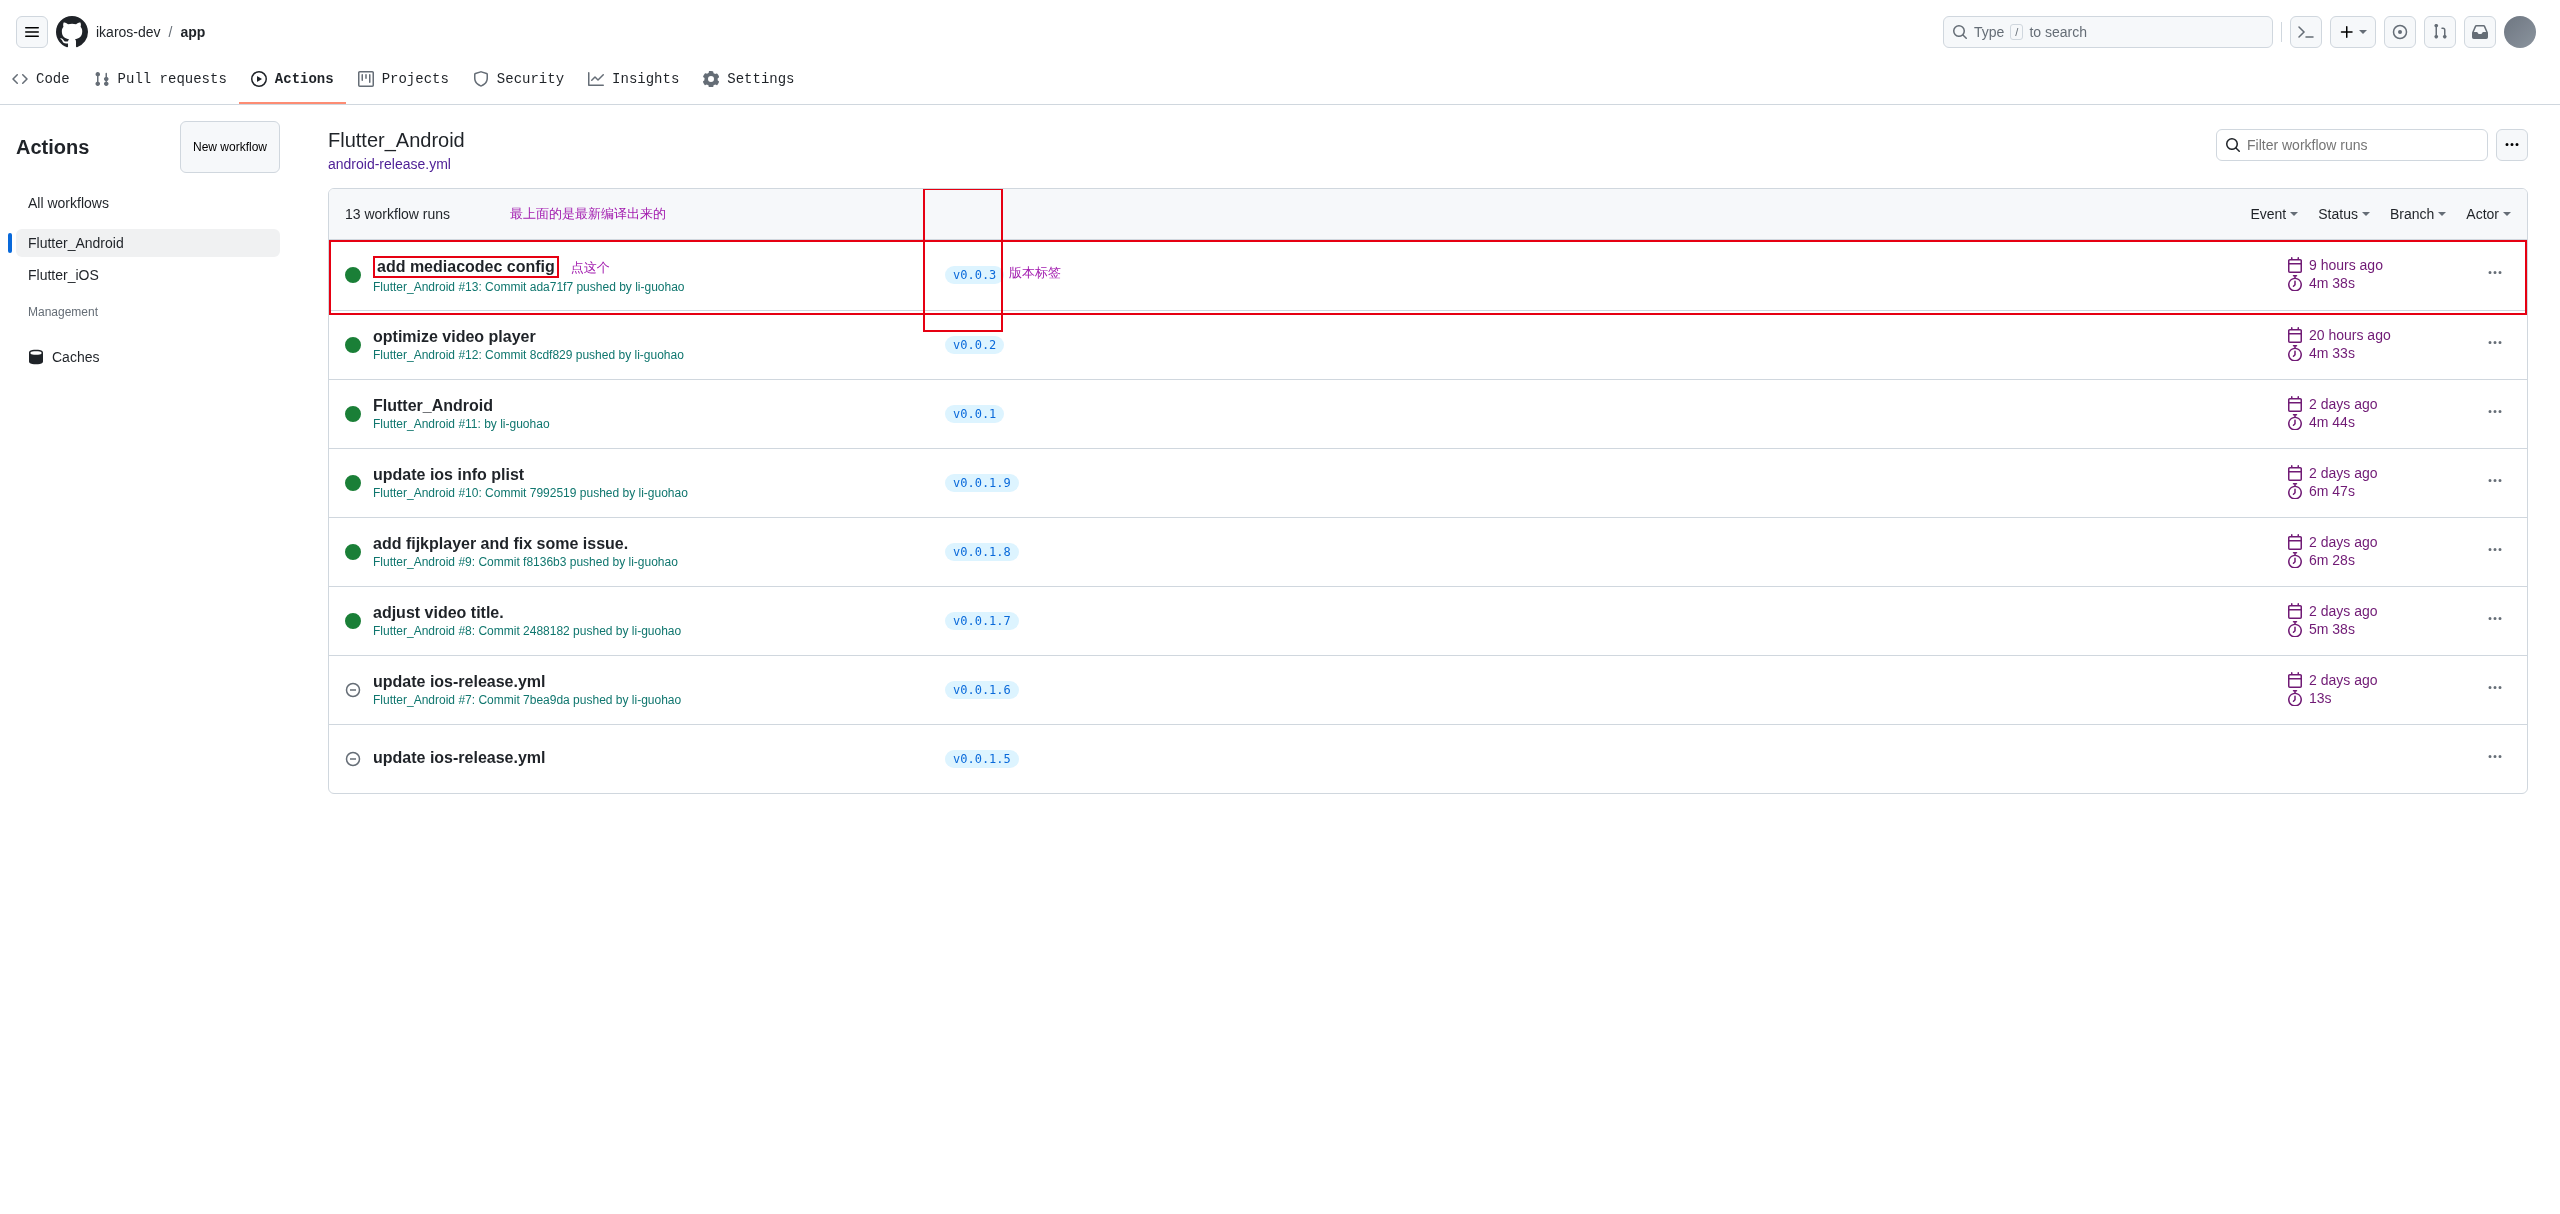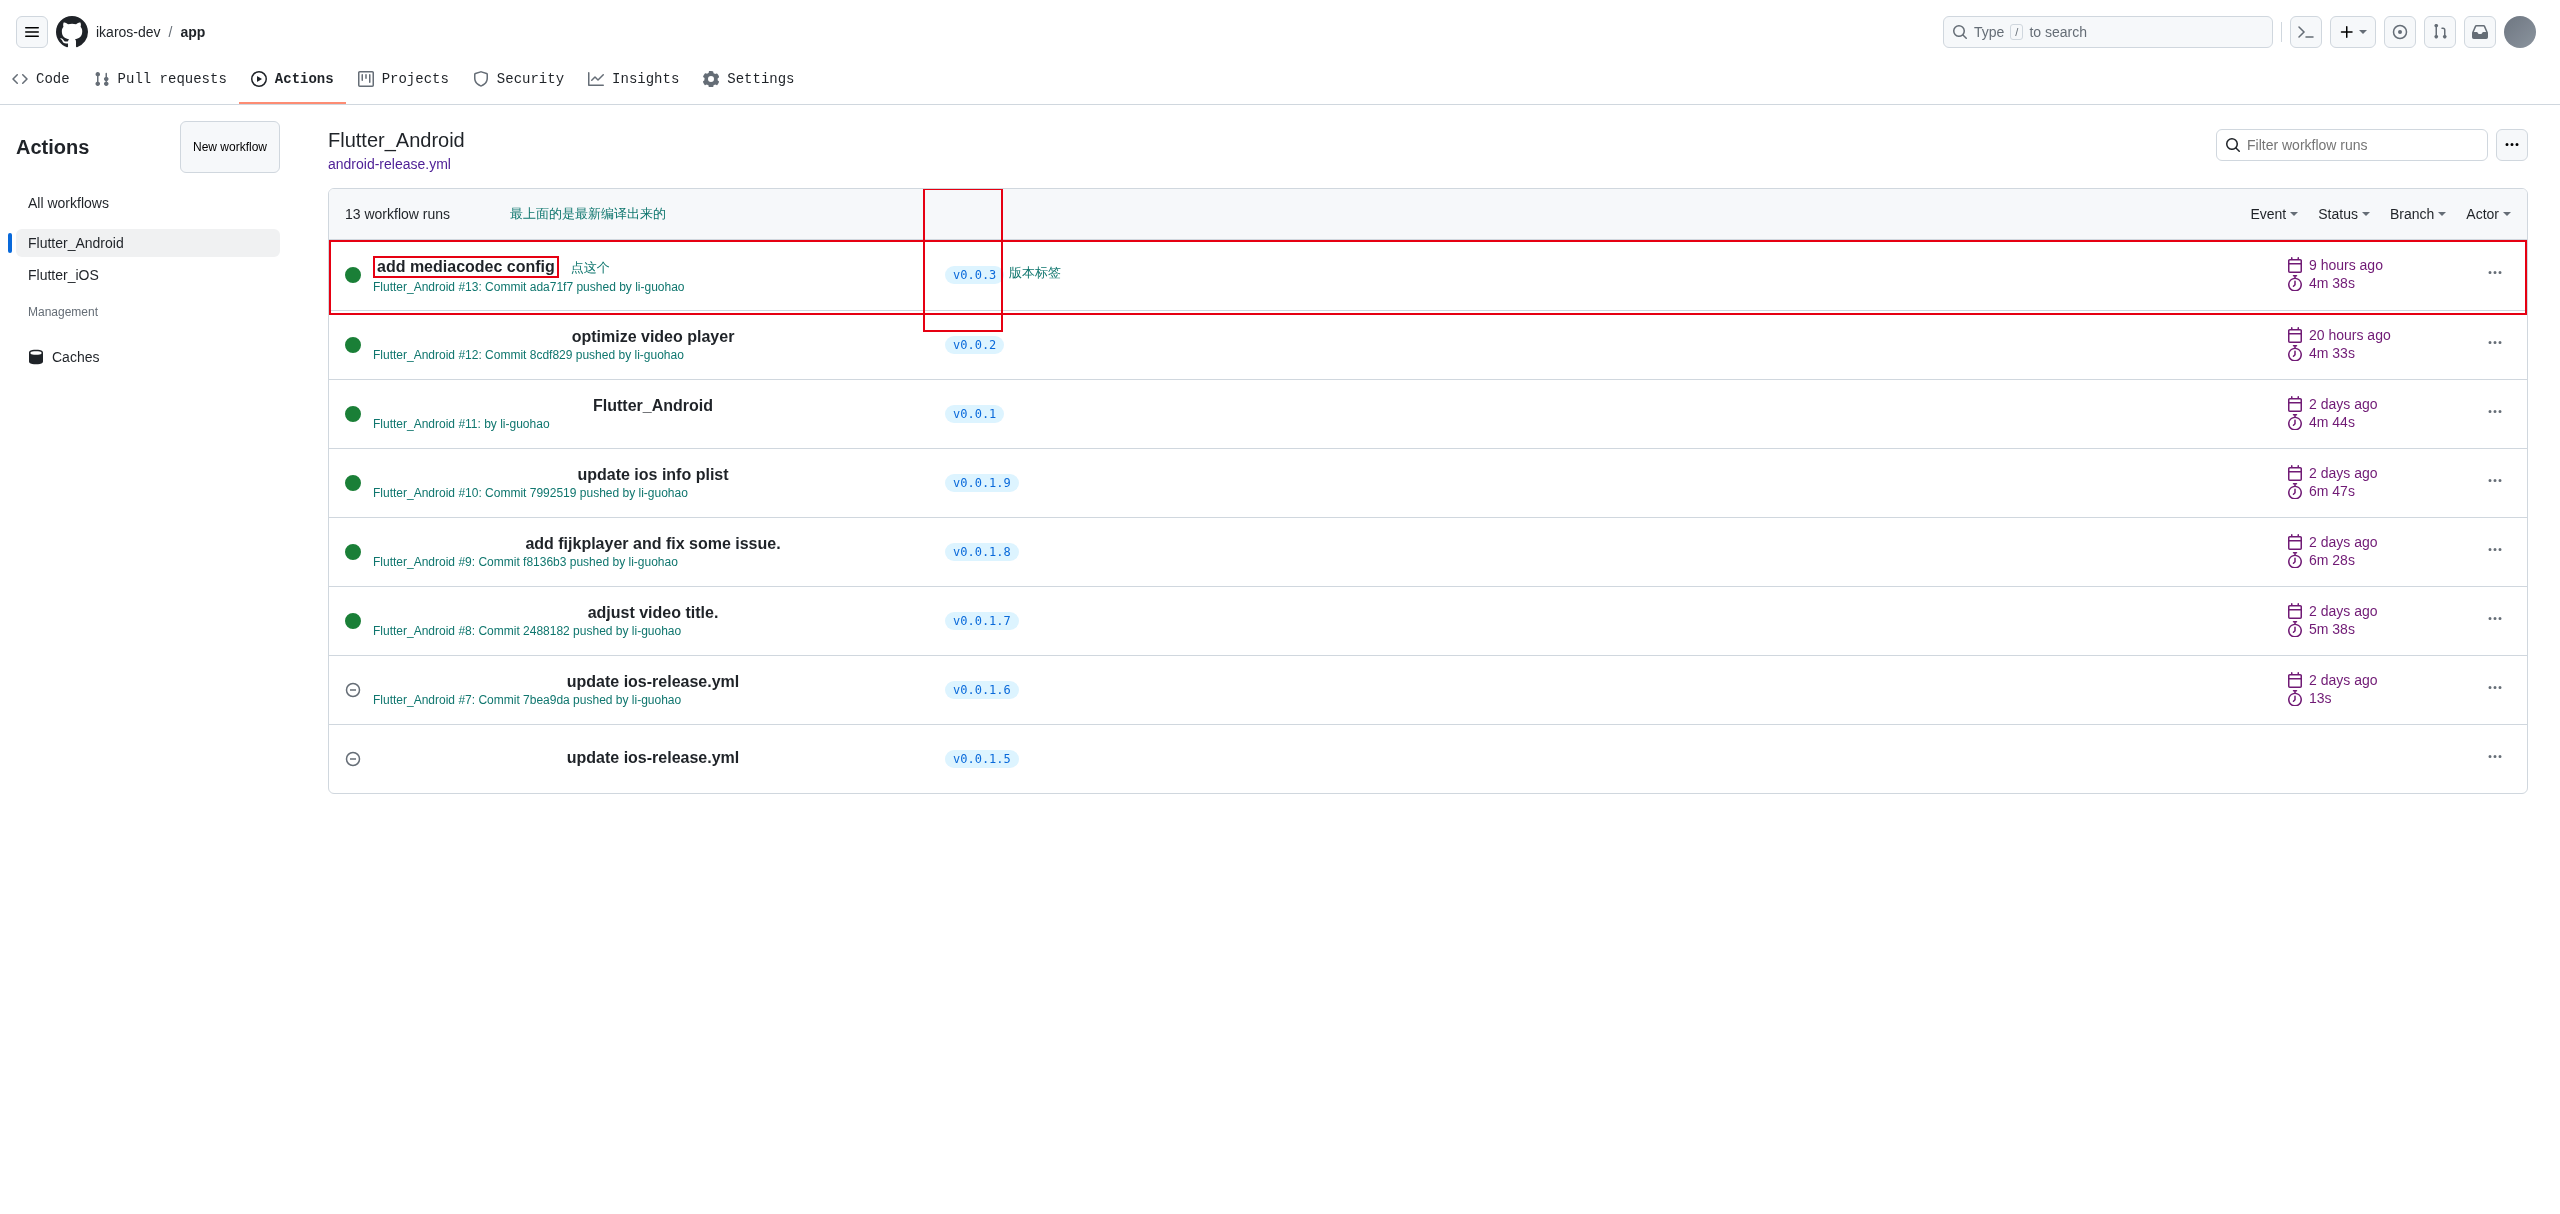--- a/index.html
+++ b/index.html
@@ -54,30 +54,30 @@
 .runs-header { display: flex; align-items: center; justify-content: space-between; padding: 16px; background: #f6f8fa; border-bottom: 1px solid #d0d7de; font-size: 14px; }
 .runs-count { display:flex; align-items:center; gap: 60px; }
 .runs-filters { display: flex; gap: 20px; font-size: 14px; color: #1f2328; }
 .runs-filters span { cursor: pointer; display:inline-flex; align-items:center; gap:4px; }
 .caret-down { width: 0; height: 0; border-left: 4px solid transparent; border-right: 4px solid transparent; border-top: 4px solid #656d76; display:inline-block; }
 
 .run-row { display: flex; align-items: center; padding: 16px; border-bottom: 1px solid #d0d7de; gap: 12px; position: relative; }
 .run-row:last-child { border-bottom: none; }
 .run-status { width: 16px; height: 16px; flex-shrink: 0; }
 .run-main { flex: 1; min-width: 0; max-width: 560px; }
-.run-title { font-size: 16px; font-weight: 600; color: #1f2328; margin-bottom: 2px; text-align: center; }
+.run-title { font-size: 16px; font-weight: 600; color: #1f2328; margin-bottom: 2px; }
 .run-sub { font-size: 12px; color: #0f766e; }
 .run-tag { width: 140px; text-align: left; }
 .tag-badge { display: inline-block; font-family: ui-monospace, SFMono-Regular, Menlo, monospace; font-size: 12px; background: #ddf4ff; color: #0969da; padding: 2px 8px; border-radius: 999px; }
 .run-meta { width: 180px; font-size: 14px; color: #701a75; }
 .run-meta-row { display: flex; align-items: center; gap: 6px; margin-bottom: 2px; }
 .run-kebab { width: 32px; color: #656d76; text-align: center; cursor: pointer; font-size: 16px; }
 
 
-.anno { position: absolute; color: #0f766e; font-size: 13px; pointer-events: none; z-index:10; }
+.anno { position: absolute; color: #a21caf; font-size: 13px; pointer-events: none; z-index:10; }
 .anno-box { position: absolute; border: 2px solid #e60012; pointer-events: none; z-index:5; }
 
 
 .oc { width: 16px; height: 16px; fill: currentColor; }
 .divider { width: 1px; height: 20px; background: #d0d7de; }
 .plus-btn { height:32px; padding:0 8px; border:1px solid #d0d7de; border-radius:6px; background:#f6f8fa; display:inline-flex; align-items:center; gap:4px; cursor:pointer; }
 </style>
 </head>
 <body>
 

